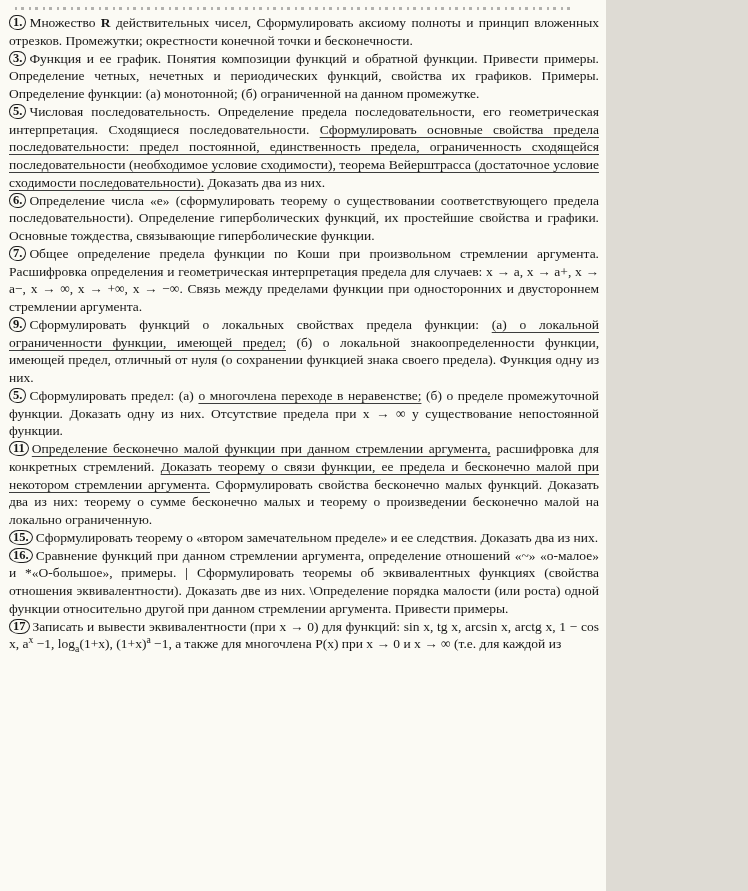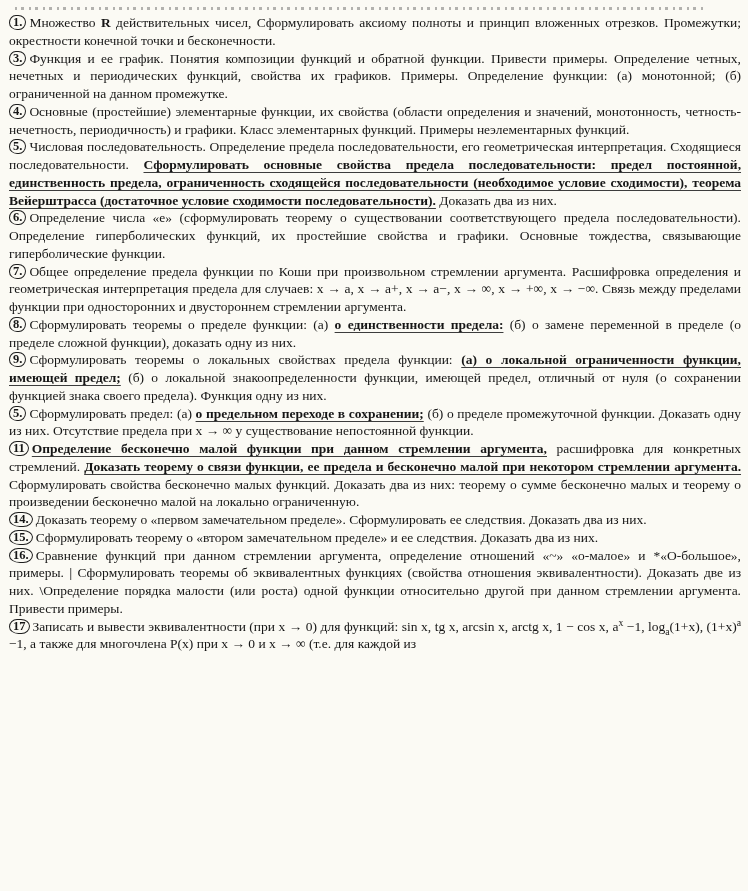--- a/index.html
+++ b/index.html
@@ -1,17 +1,17 @@
 <!DOCTYPE html>
 <html><head>
 <meta charset="utf-8">
 <style>
   html,body{margin:0;padding:0;background:#dedbd4;}
   .page{
-    width:748px;height:891px;box-sizing:border-box;
+    width:606px;height:891px;box-sizing:border-box;
     background:#fbfaf4;color:#161616;
     padding:7px 7px 0 9px;
     font-family:"Liberation Serif","DejaVu Serif",serif;
     font-size:13.5px;line-height:1.315;
     text-align:justify;overflow:hidden;
   }
   .clipped-top{
     height:3px;width:94%;margin:0 0 4px 6px;opacity:.35;
     background:repeating-linear-gradient(90deg,#2b2b2b 0 2px,transparent 2px 6px,#2b2b2b 6px 9px,transparent 9px 14px);
   }
@@ -25,39 +25,35 @@
     background:transparent;
   }
   .seg{white-space:normal;}
   .seg.b{font-weight:700;}
   .seg.i{}
   .seg.u{
     text-decoration:underline;
     text-decoration-thickness:1.4px;
     text-underline-offset:2.5px;
     text-decoration-color:#3c3c3c;
-    font-weight:bold;
   }
   .seg.m{color:#3f3f3f;font-weight:700;}
   sup.seg,sub.seg{font-size:.72em;line-height:0;}
 </style>
 </head>
 <body>
 
 <div class="page">
   <div class="clipped-top"></div>
   <div id="question-list">
       <p class="q"><span class="qnum">1.</span><span class="seg">Множество </span><span class="seg b">R</span><span class="seg"> действительных чисел, Сформулировать аксиому полноты и принцип вложенных отрезков. Промежутки; окрестности конечной точки и бесконечности.</span></p>
       <p class="q"><span class="qnum">3.</span><span class="seg">Функция и ее график. Понятия композиции функций и обратной функции. Привести примеры. Определение четных, нечетных и периодических функций, свойства их графиков. Примеры. Определение функции: (а) монотонной; (б) ограниченной на данном промежутке.</span></p>
-      <p class="q"><span class="qnum">4.</span><span class="seg">Основные (простейшие) элементарные функции, их свойства (области определения и значений, монотонность, четность-нечетность, периодичность) и графики. Класс элементарных функций. Примеры неэлементарных функций.</span></p>
       <p class="q"><span class="qnum">5.</span><span class="seg">Числовая последовательность. Определение предела последовательности, его геометрическая интерпретация. Сходящиеся последовательности. </span><span class="seg u">Сформулировать основные свойства предела последовательности: предел постоянной, единственность предела, ограниченность сходящейся последовательности (необходимое условие сходимости), теорема Вейерштрасса (достаточное условие сходимости последовательности).</span><span class="seg"> Доказать два из них.</span></p>
       <p class="q"><span class="qnum">6.</span><span class="seg">Определение числа «е» (сформулировать теорему о существовании соответствующего предела последовательности). Определение гиперболических функций, их простейшие свойства и графики. Основные тождества, связывающие гиперболические функции.</span></p>
       <p class="q"><span class="qnum">7.</span><span class="seg">Общее определение предела функции по Коши при произвольном стремлении аргумента. Расшифровка определения и геометрическая интерпретация предела для случаев: </span><span class="seg i">x → a,  x → a+,  x → a−,  x → ∞,  x → +∞,  x → −∞.</span><span class="seg"> Связь между пределами функции при односторонних и двустороннем стремлении аргумента.</span></p>
-      <p class="q"><span class="qnum">8.</span><span class="seg">Сформулировать теоремы о пределе функции: (а) </span><span class="seg u">о единственности предела:</span><span class="seg"> (б) о замене переменной в пределе (о пределе сложной функции), доказать одну из них.</span></p>
-      <p class="q"><span class="qnum">9.</span><span class="seg">Сформулировать теоремы о локальных свойствах предела функции: </span><span class="seg u">(а) о локальной ограниченности функции, имеющей предел;</span><span class="seg"> (б) о локальной знакоопределенности функции, имеющей предел, отличный от нуля (о сохранении функцией знака своего предела). Функция одну из них.</span></p>
-      <p class="q"><span class="qnum">5.</span><span class="seg">Сформулировать предел: (а) </span><span class="seg u">о предельном переходе в сохранении;</span><span class="seg"> (б) о пределе промежуточной функции. Доказать одну из них. Отсутствие предела при </span><span class="seg i">x</span><span class="seg"> → ∞ у существование непостоянной функции.</span></p>
+      <p class="q"><span class="qnum">9.</span><span class="seg">Сформулировать функций о локальных свойствах предела функции: </span><span class="seg u">(а) о локальной ограниченности функции, имеющей предел;</span><span class="seg"> (б) о локальной знакоопределенности функции, имеющей предел, отличный от нуля (о сохранении функцией знака своего предела). Функция одну из них.</span></p>
+      <p class="q"><span class="qnum">5.</span><span class="seg">Сформулировать предел: (а) </span><span class="seg u">о многочлена переходе в неравенстве;</span><span class="seg"> (б) о пределе промежуточной функции. Доказать одну из них. Отсутствие предела при </span><span class="seg i">x</span><span class="seg"> → ∞ у существование непостоянной функции.</span></p>
       <p class="q"><span class="qnum">11</span><span class="seg u">Определение бесконечно малой функции при данном стремлении аргумента,</span><span class="seg"> расшифровка для конкретных стремлений. </span><span class="seg u">Доказать теорему о связи функции, ее предела и бесконечно малой при некотором стремлении аргумента.</span><span class="seg"> Сформулировать свойства бесконечно малых функций. Доказать два из них: теорему о сумме бесконечно малых и теорему о произведении бесконечно малой на локально ограниченную.</span></p>
-      <p class="q"><span class="qnum">14.</span><span class="seg">Доказать теорему о «первом замечательном пределе». Сформулировать ее следствия. Доказать два из них.</span></p>
       <p class="q"><span class="qnum">15.</span><span class="seg">Сформулировать теорему о «втором замечательном пределе» и ее следствия. Доказать два из них.</span></p>
       <p class="q"><span class="qnum">16.</span><span class="seg">Сравнение функций при данном стремлении аргумента, определение отношений «~»  «о-малое» и *«О-большое», примеры.</span><span class="seg m"> | </span><span class="seg">Сформулировать теоремы об эквивалентных функциях (свойства отношения эквивалентности). Доказать две из них. </span><span class="seg m">\</span><span class="seg">Определение порядка малости (или роста) одной функции относительно другой при данном стремлении аргумента. Привести примеры.</span></p>
       <p class="q"><span class="qnum">17</span><span class="seg">Записать и вывести эквивалентности (при </span><span class="seg i">x</span><span class="seg"> → 0) для функций:  sin </span><span class="seg i">x</span><span class="seg">,  tg </span><span class="seg i">x</span><span class="seg">,  arcsin </span><span class="seg i">x</span><span class="seg">,  arctg </span><span class="seg i">x</span><span class="seg">,  1 − cos </span><span class="seg i">x</span><span class="seg">, </span><span class="seg i">a</span><sup class="seg i">x</sup><span class="seg"> −1,  log</span><sub class="seg i">a</sub><span class="seg">(1+</span><span class="seg i">x</span><span class="seg">),  (1+</span><span class="seg i">x</span><span class="seg">)</span><sup class="seg i">a</sup><span class="seg"> −1,  а также для многочлена </span><span class="seg i">P</span><span class="seg">(</span><span class="seg i">x</span><span class="seg">) при </span><span class="seg i">x</span><span class="seg"> → 0 и </span><span class="seg i">x</span><span class="seg"> → ∞  (т.е. для каждой из</span></p>
     </div>
 </div>
 
 </body></html>

